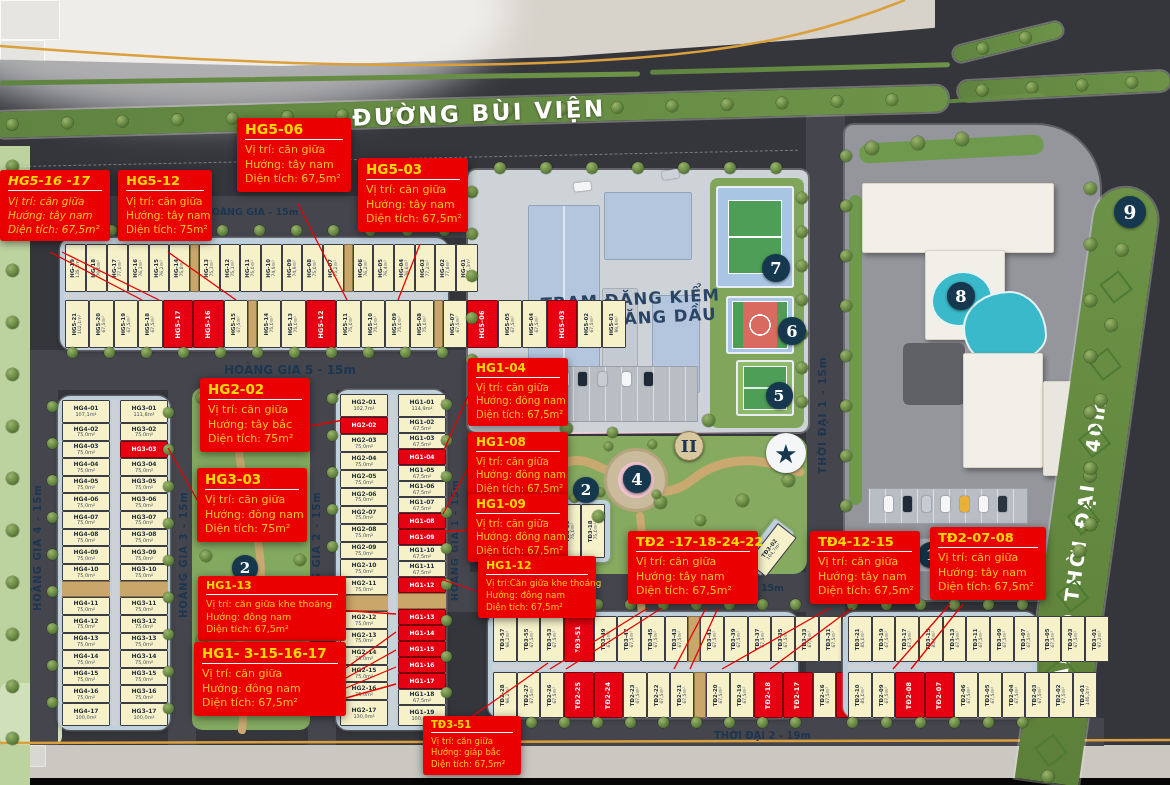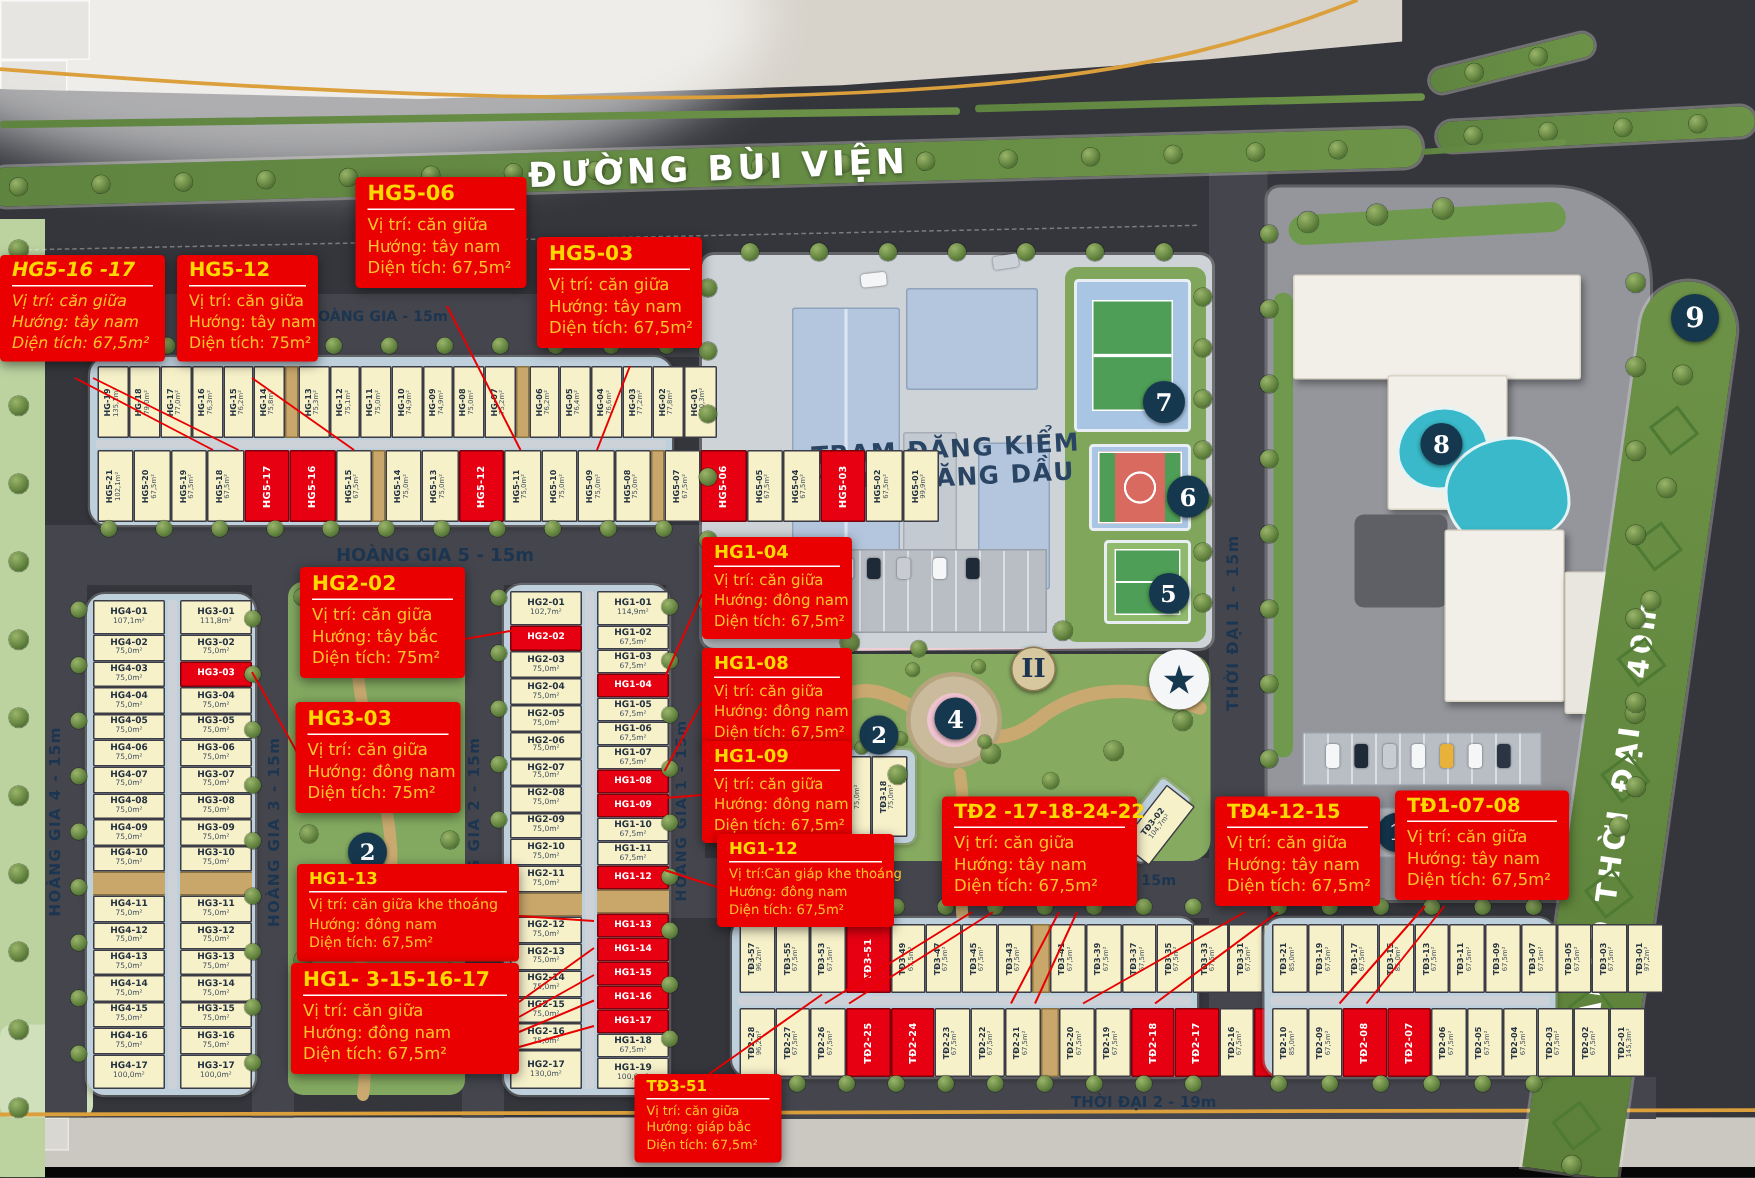--- a/index.html
+++ b/index.html
@@ -1550,21 +1550,21 @@
       <div class="cl" style="font-size: 10px;">Diện tích: 67,5m²</div>
     </div>
     <div class="callout" style="left: 468px; top: 494px; width: 100px;">
       <div class="ct" style="font-size: 12px;">HG1-09</div>
       <div class="cl" style="font-size: 10px;">Vị trí: căn giữa</div>
       <div class="cl" style="font-size: 10px;">Hướng: đông nam</div>
       <div class="cl" style="font-size: 10px;">Diện tích: 67,5m²</div>
     </div>
     <div class="callout" style="left: 478px; top: 556px; width: 118px;">
       <div class="ct" style="font-size: 11px;">HG1-12</div>
-      <div class="cl" style="font-size: 8.8px;">Vị trí:Căn giáp khe thoáng</div>
+      <div class="cl" style="font-size: 8.8px;">Vị trí:Căn giữa khe thoáng</div>
       <div class="cl" style="font-size: 8.8px;">Hướng: đông nam</div>
       <div class="cl" style="font-size: 8.8px;">Diện tích: 67,5m²</div>
     </div>
     <div class="callout" style="left: 198px; top: 576px; width: 148px;">
       <div class="ct" style="font-size: 11px;">HG1-13</div>
       <div class="cl" style="font-size: 9.5px;">Vị trí: căn giữa khe thoáng</div>
       <div class="cl" style="font-size: 9.5px;">Hướng: đông nam</div>
       <div class="cl" style="font-size: 9.5px;">Diện tích: 67,5m²</div>
     </div>
     <div class="callout" style="left: 194px; top: 642px; width: 152px;">
@@ -1585,18 +1585,18 @@
       <div class="cl" style="font-size: 11px;">Hướng: tây nam</div>
       <div class="cl" style="font-size: 11px;">Diện tích: 67,5m²</div>
     </div>
     <div class="callout" style="left: 810px; top: 531px; width: 110px;">
       <div class="ct" style="font-size: 13px;">TĐ4-12-15</div>
       <div class="cl" style="font-size: 11px;">Vị trí: căn giữa</div>
       <div class="cl" style="font-size: 11px;">Hướng: tây nam</div>
       <div class="cl" style="font-size: 11px;">Diện tích: 67,5m²</div>
     </div>
     <div class="callout" style="left: 930px; top: 527px; width: 116px;">
-      <div class="ct" style="font-size: 13px;">TĐ1-07-08</div>
+      <div class="ct" style="font-size: 13px;">TĐ2-07-08</div>
       <div class="cl" style="font-size: 11px;">Vị trí: căn giữa</div>
       <div class="cl" style="font-size: 11px;">Hướng: tây nam</div>
       <div class="cl" style="font-size: 11px;">Diện tích: 67,5m²</div>
     </div>
   </div>
 
 </body></html>

